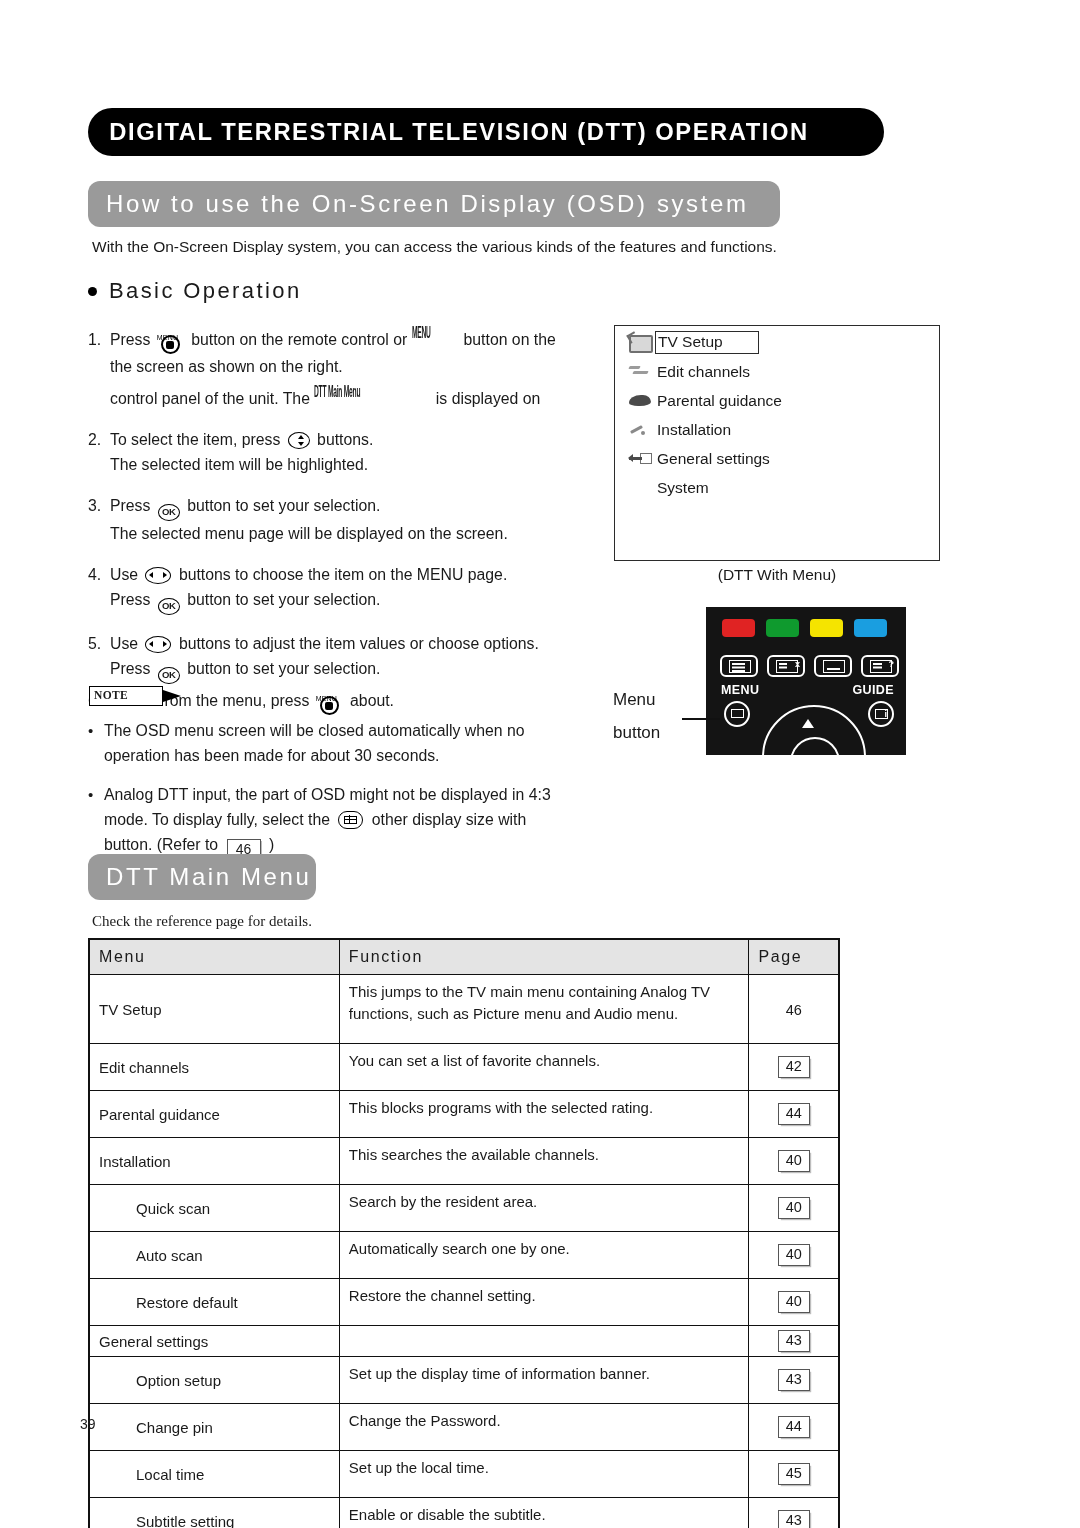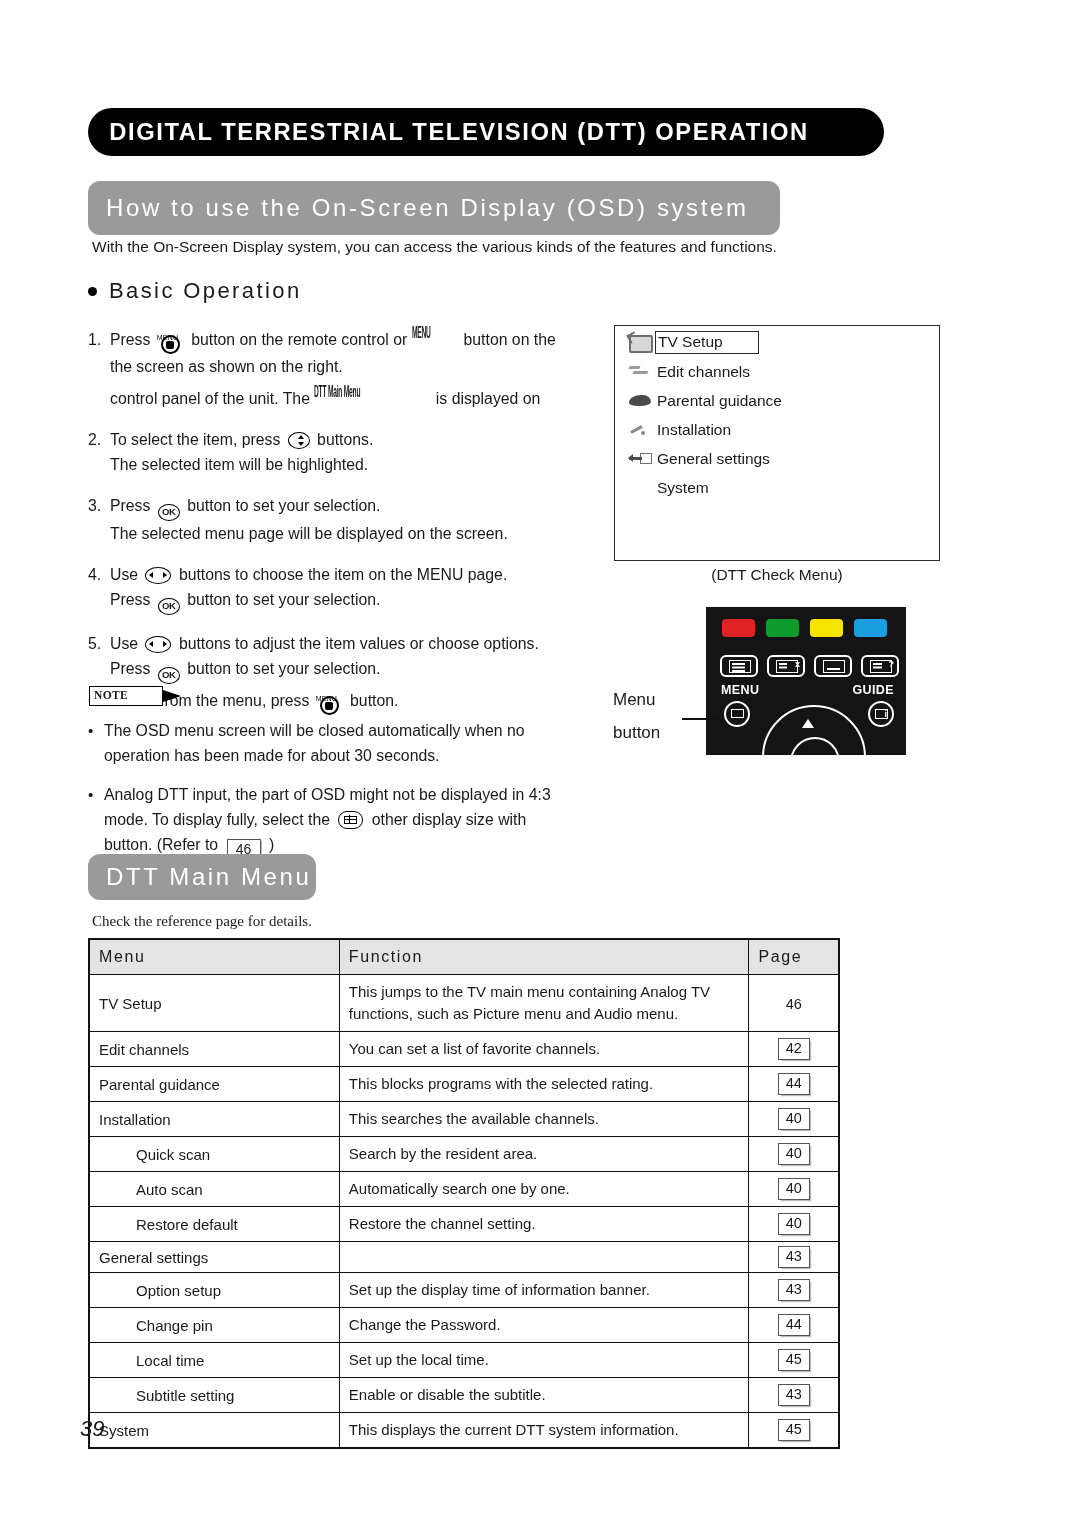--- a/index.html
+++ b/index.html
@@ -27,21 +27,21 @@
   }
 
   
   .section-bar{
     position:absolute;background:#9a9a9a;border-radius:12px;
     display:flex;align-items:center;
   }
   .section-bar-text{
     color:#fff;font-size:24px;letter-spacing:2.6px;padding-left:18px;white-space:nowrap;
   }
-  #bar-osd{left:88px;top:181px;width:692px;height:54px;}
+  #bar-osd{left:88px;top:181px;width:692px;height:46px;}
   #bar-list{left:88px;top:854px;width:228px;height:46px;}
 
   .intro-line{
     position:absolute;left:92px;top:238px;font-size:15.5px;white-space:nowrap;
   }
 
   
   .sub-head{
     position:absolute;left:88px;top:278px;
     display:flex;align-items:center;gap:12px;
@@ -201,31 +201,31 @@
   .mtable th,.mtable td{border:1.2px solid #111;padding:0;vertical-align:middle;}
   .mtable thead th{
     background:#e4e4e4;font-weight:normal;font-size:16px;letter-spacing:1.6px;
     text-align:left;height:34px;padding-left:9px;
   }
   .c-menu{width:250px;}
   .c-func{width:420px;}
   .c-page{width:82px;}
   .mtable td.m{padding:6px 0 6px 9px;}
   .mtable td.m.ind{padding-left:46px;}
-  .mtable td.f{padding:6px 10px 6px 9px;line-height:22px;}
+  .mtable td.f{padding:6px 10px 18px 9px;line-height:22px;}
   .mtable td.f.just{text-align:justify;text-align-last:left;}
   .mtable td.p{text-align:center;padding:4px 0;}
   .pagebox{
     display:inline-block;min-width:32px;height:22px;border:1.2px solid #555;
     box-sizing:border-box;font-size:14.5px;line-height:19px;text-align:center;background:#fff;
     box-shadow:2px 2px 0 -0.8px #bdbdbd;
   }
   .pageplain{font-size:14.5px;}
 
-  .folio{position:absolute;left:80px;top:1416px;font-size:22px;font-style:italic;}
+  .folio{position:absolute;left:80px;top:1416px;font-size:14px;}
 </style>
 </head>
 <body>
 
 <div class="page">
 
   <div class="chapter-banner">
     <span class="chapter-banner-text">DIGITAL TERRESTRIAL TELEVISION (DTT) OPERATION</span>
   </div>
 
@@ -326,21 +326,21 @@
     </div>
 
     <div class="step">
       <div class="step-row">
         <span class="step-num">6.</span>
         <span class="step-body">
           <span>To exit from the menu, press</span>
           <span class="ic ic-menu">
             <span class="cap">MENU</span><span class="ring"></span>
           </span>
-          <span>button.</span>
+          <span>about.</span>
         </span>
       </div>
     </div>
 
   </div>
 
   <div class="note-tag">
     <span class="arrow"></span>
     <span class="box"></span>
     <span class="lbl">NOTE</span>
@@ -406,21 +406,21 @@
             <i></i>
           </span>
         </span>
       <span class="olabel">General settings</span>
     </div>
     <div class="osd-row">
       <span class="oicon"></span>
       <span class="olabel">System</span>
     </div>
   </div>
-  <div class="osd-caption">(DTT Check Menu)</div>
+  <div class="osd-caption">(DTT With Menu)</div>
 
   <div class="remote">
     <div class="rc-colors">
       <span style="background:#e02323"></span>
       <span style="background:#0f9a2e"></span>
       <span style="background:#f5e400"></span>
       <span style="background:#1a9ee0"></span>
     </div>
     <div class="rc-fnrow">
       <span class="rc-fn">

